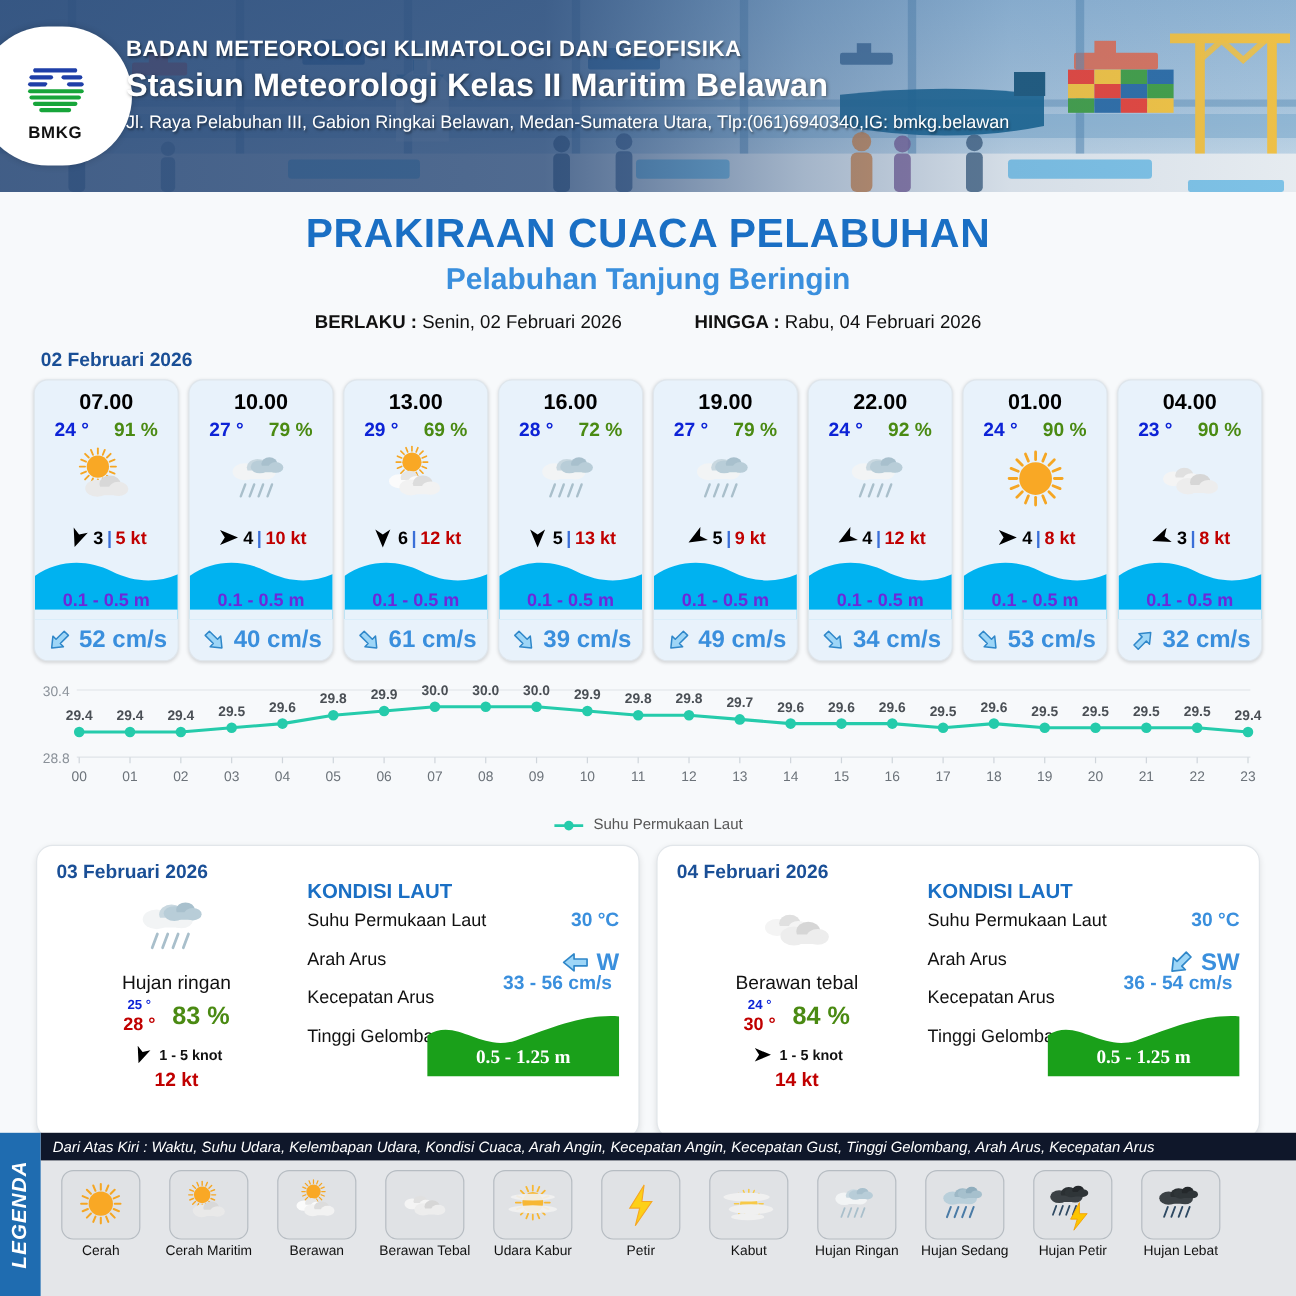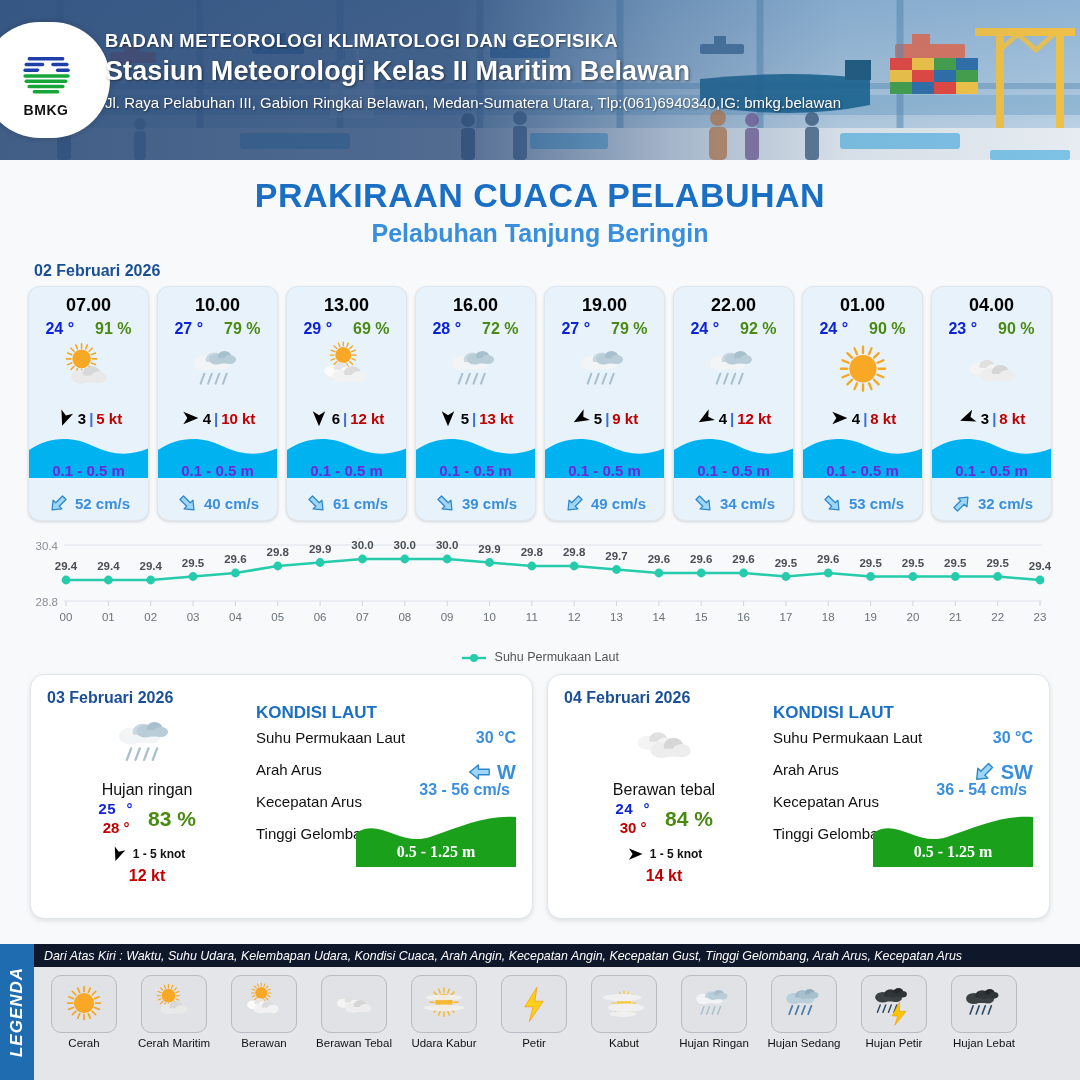--- a/index.html
+++ b/index.html
@@ -65,41 +65,41 @@
   .w-deg { font-size:15px; font-weight:bold; color:#000; }
   .w-bar { color:#3a6fd8; font-weight:bold; font-size:15px; }
   .w-kt  { font-size:15px; font-weight:bold; color:#c00000; }
   .c-wave { position:relative; height:52px; }
   .c-wave svg { position:absolute; left:0; top:0; }
   .c-wave span {
     position:absolute; left:0; right:0; bottom:7px; text-align:center;
     font-size:15px; font-weight:bold; color:#6d28d9;
   }
   .c-cur { display:flex; align-items:center; justify-content:center; gap:5px; height:34px; }
-  .c-cur span { font-size:15px; font-weight:bold; color:#3a8fdd; }
+  .c-cur span { font-size:20px; font-weight:bold; color:#3a8fdd; }
 
   
   .chart-box { position:relative; width:988px; height:125px; margin-top:8px;text-align:center; }
   .chart-legend { text-align:center; font-size:12.5px; color:#555; margin-top:-4px; }
   .chart-legend .swatch { display:inline-block; vertical-align:middle; margin-right:4px; }
 
   
   .daily-row { display:flex; gap:14px; padding:10px 30px 0; }
   .daily {
     flex:1; background:#fff; border:1px solid #e2e6ea; border-radius:14px;
     box-shadow:0 2px 5px rgba(0,0,0,.10);
     height:245px; position:relative; padding:14px 16px;
   }
   .d-date { font-size:16px; font-weight:bold; color:#1a4f96; }
   .d-left { position:absolute; left:16px; top:36px; width:200px; text-align:center; }
   .d-ico { height:66px; display:flex; align-items:center; justify-content:center; }
   .d-cond { font-size:16px; color:#111; margin-top:4px; }
   .d-temps { display:flex; align-items:center; justify-content:center; gap:14px; margin-top:3px; }
   .d-tcol { display:flex; flex-direction:column; line-height:1.15; }
-  .d-tmin { font-size:15px; font-weight:bold; color:#0d23d6;font-family:Liberation Mono, monospace; }
+  .d-tmin { font-size:11px; font-weight:bold; color:#0d23d6; }
   .d-tmax { font-size:15px; font-weight:bold; color:#c00000; }
   .d-hum  { font-size:21px; font-weight:bold; color:#4a8a12; }
   .d-wind { display:flex; align-items:center; justify-content:center; gap:6px; margin-top:8px; }
   .d-wtxt { font-size:12px; font-weight:bold; color:#111; }
   .d-gust { font-size:16px; font-weight:bold; color:#c00000; margin-top:4px; }
   .d-right { position:absolute; left:225px; top:28px; right:16px; }
   .d-sea-hd { font-size:17px; font-weight:bold; color:#1a6fc4; margin-bottom:6px; }
   .d-row { position:relative; height:32px; }
   .d-key { font-size:15px; color:#111; }
   .d-val { position:absolute; right:0; top:0; font-size:16px; font-weight:bold; color:#3a8fdd; }
@@ -288,20 +288,27 @@
   <div class="hdr-txt">
     <div class="hdr-l1">BADAN METEOROLOGI KLIMATOLOGI DAN GEOFISIKA</div>
     <div class="hdr-l2">Stasiun Meteorologi Kelas II Maritim Belawan</div>
     <div class="hdr-l3">Jl. Raya Pelabuhan III, Gabion Ringkai Belawan, Medan-Sumatera Utara, Tlp:(061)6940340,IG: bmkg.belawan</div>
   </div>
 </div>
 
 <div class="title-block">
   <div class="t-main">PRAKIRAAN CUACA PELABUHAN</div>
   <div class="t-sub">Pelabuhan Tanjung Beringin</div>
+  <div class="t-valid">
+    <span class="lbl">BERLAKU :</span>
+    <span>Senin, 02 Februari 2026</span>
+    <span class="gap"></span>
+    <span class="lbl">HINGGA :</span>
+    <span>Rabu, 04 Februari 2026</span>
+  </div>
 </div>
 
 <div class="date-label">02 Februari 2026</div>
 
 <div class="cards" id="cards">
     <div class="card">
     <div class="c-time">07.00</div>
     <div class="c-th">
       <span class="c-temp">24 °</span>
       <span class="c-hum">91 %</span>

